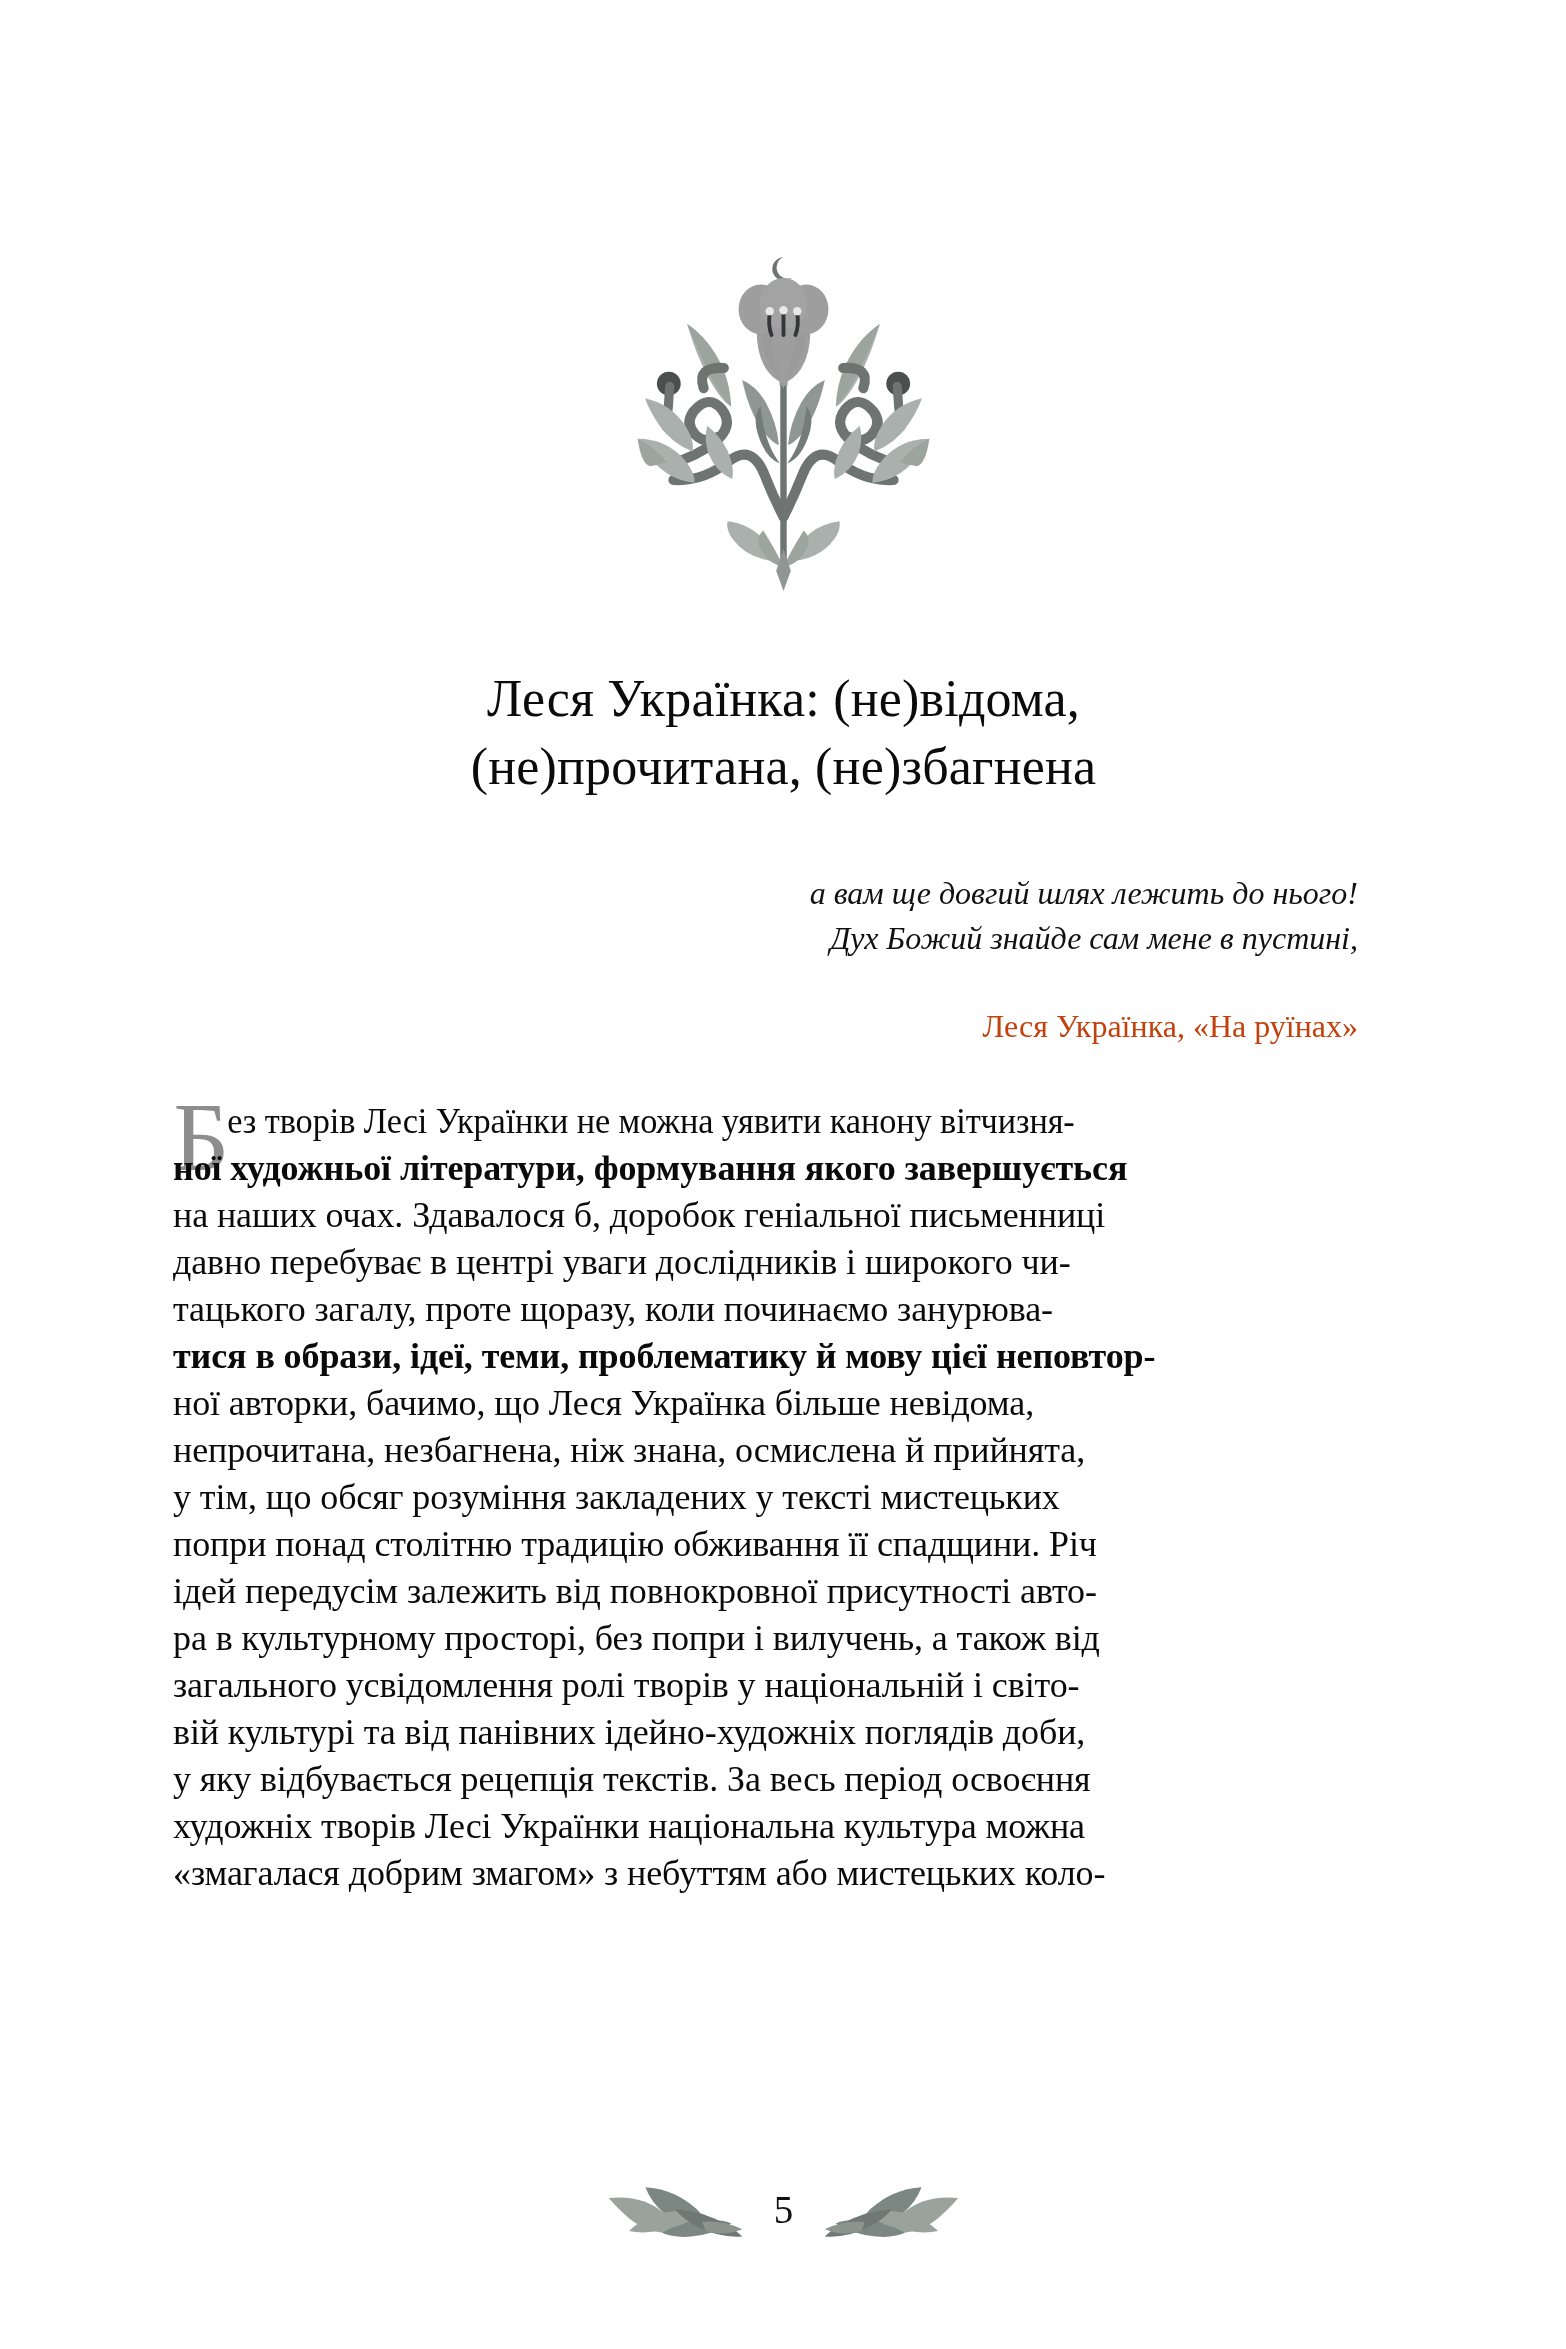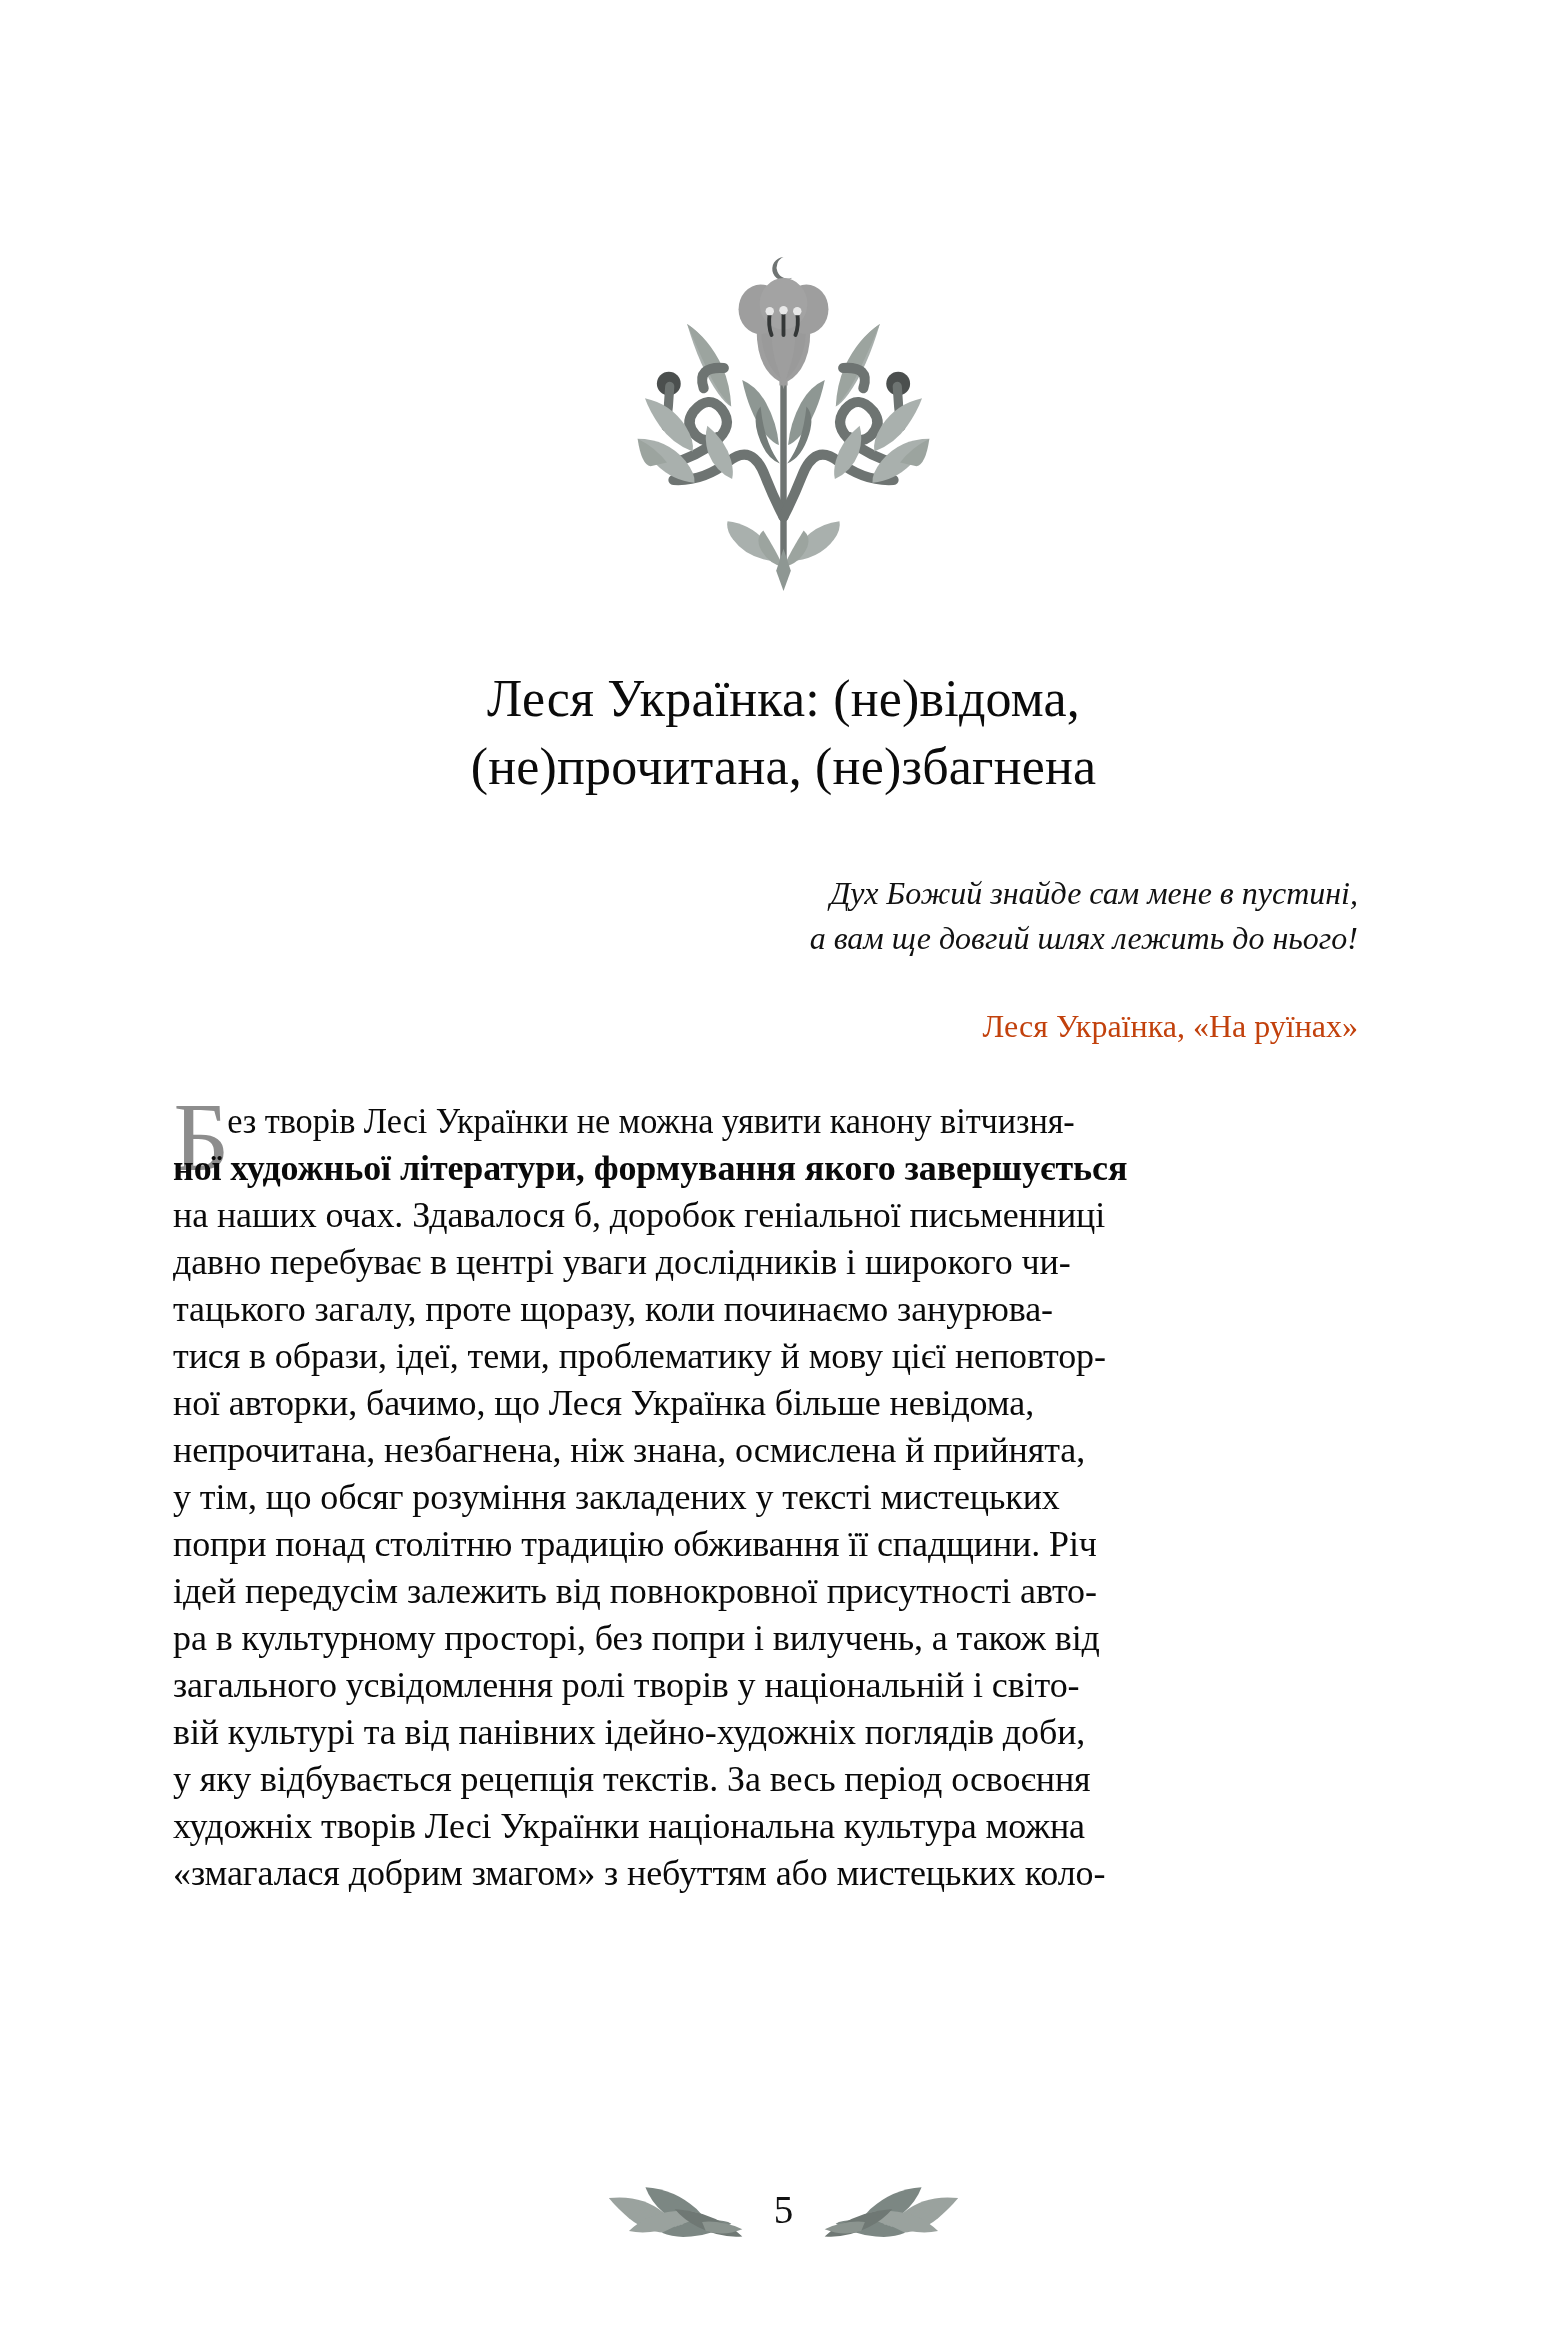--- a/index.html
+++ b/index.html
@@ -194,33 +194,33 @@
       <path d="M165 330 l-8 24 l8 22 l8 -22 z" fill="#8e9793"></path>
     </svg>
   </div>
 
   <div class="title-block">
     <div class="title-line">Леся Українка: (не)відома,</div>
     <div class="title-line">(не)прочитана, (не)збагнена</div>
   </div>
 
   <div class="epigraph">
+    <div class="epigraph-line">а вам ще довгий шлях лежить до нього!</div>
     <div class="epigraph-line">Дух Божий знайде сам мене в пустині,</div>
-    <div class="epigraph-line">а вам ще довгий шлях лежить до нього!</div>
   </div>
   <div class="epigraph-source">Леся Українка, «На руїнах»</div>
 
   <div class="body-block">
     <span class="dropcap">Б</span>
     <div class="body-line indent-first" style="transform: scaleX(0.95303); transform-origin: left center;">ез творів Лесі Українки не можна уявити канону вітчизня-</div>
     <div class="body-line" style="transform: scaleX(1); transform-origin: left center; font-weight: bold;">ної художньої літератури, формування якого завершується</div>
     <div class="body-line" style="transform: scaleX(1); transform-origin: left center;">на наших очах. Здавалося б, доробок геніальної письменниці</div>
     <div class="body-line" style="transform: scaleX(1); transform-origin: left center;">давно перебуває в центрі уваги дослідників і широкого чи-</div>
     <div class="body-line" style="transform: scaleX(1); transform-origin: left center;">тацького загалу, проте щоразу, коли починаємо занурюва-</div>
-    <div class="body-line" style="transform: scaleX(1); transform-origin: left center;">тися в образи, ідеї, теми, проблематику й мову цієї неповтор-</div>
+    <div class="body-line" style="transform: scaleX(1); transform-origin: left center; font-weight: bold;">тися в образи, ідеї, теми, проблематику й мову цієї неповтор-</div>
     <div class="body-line" style="transform: scaleX(1); transform-origin: left center;">ної авторки, бачимо, що Леся Українка більше невідома,</div>
     <div class="body-line" style="transform: scaleX(1); transform-origin: left center;">непрочитана, незбагнена, ніж знана, осмислена й прийнята,</div>
     <div class="body-line" style="transform: scaleX(1); transform-origin: left center;">у тім, що обсяг розуміння закладених у тексті мистецьких</div>
     <div class="body-line" style="transform: scaleX(1); transform-origin: left center;">попри понад столітню традицію обживання її спадщини. Річ</div>
     <div class="body-line" style="transform: scaleX(1); transform-origin: left center;">ідей передусім залежить від повнокровної присутності авто-</div>
     <div class="body-line" style="transform: scaleX(1); transform-origin: left center;">ра в культурному просторі, без попри і вилучень, а також від</div>
     <div class="body-line" style="transform: scaleX(1); transform-origin: left center;">загального усвідомлення ролі творів у національній і світо-</div>
     <div class="body-line" style="transform: scaleX(1); transform-origin: left center;">вій культурі та від панівних ідейно-художніх поглядів доби,</div>
     <div class="body-line" style="transform: scaleX(1); transform-origin: left center;">у яку відбувається рецепція текстів. За весь період освоєння</div>
     <div class="body-line" style="transform: scaleX(1); transform-origin: left center;">художніх творів Лесі Українки національна культура можна</div>

